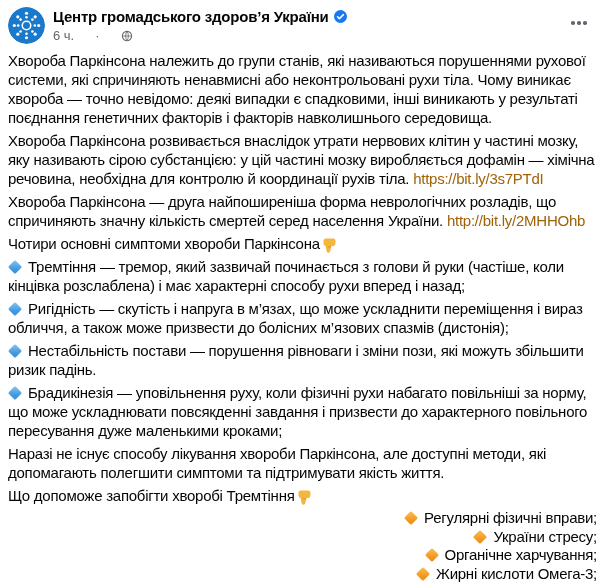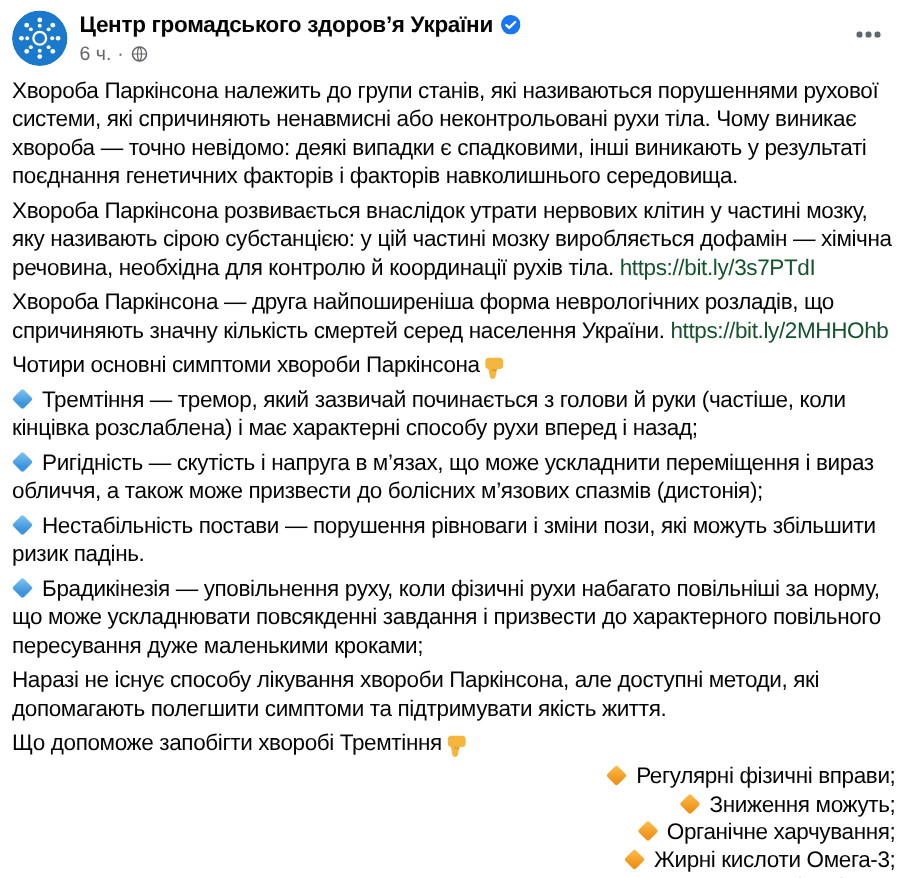--- a/index.html
+++ b/index.html
@@ -8,30 +8,30 @@
     font-family:"Liberation Sans", sans-serif;color:#050505;
   }
   .post{padding:7px 14px 0 8px;position:relative;}
   
   .header{display:flex;align-items:flex-start;margin-bottom:7px;position:relative;}
   .avatar{width:37px;height:37px;border-radius:50%;flex:0 0 auto;cursor:pointer;display:block;}
   .hinfo{margin-left:8px;padding-top:1px;}
   .pname{display:flex;align-items:center;gap:5px;font-size:15px;font-weight:700;
          color:#050505;text-decoration:none;letter-spacing:-0.2px;cursor:pointer;}
   .badge{display:inline-flex;width:13px;height:13px;}
-  .meta{display:flex;align-items:center;gap:4px;font-size:13px;color:#65676b;margin-top:3px;}
+  .meta{display:flex;align-items:center;gap:21px;font-size:13px;color:#65676b;margin-top:3px;}
   .meta a{color:#65676b;text-decoration:none;cursor:pointer;}
   .dotsep{font-size:13px;color:#65676b;}
   .more{position:absolute;right:2px;top:4px;width:32px;height:24px;display:flex;
         align-items:center;justify-content:center;gap:2.5px;cursor:pointer;border-radius:4px;}
   .more i{width:3.5px;height:3.5px;border-radius:50%;background:#606770;display:block;}
   
   .body{font-size:15px;line-height:19px;letter-spacing:-0.25px;}
   .body p{margin:0 0 4px 0;}
-  .body a{color:#14532d;text-decoration:none;cursor:pointer;}
+  .body a{color:#a16207;text-decoration:none;cursor:pointer;}
   .hd{display:flex;align-items:flex-end;}
   .hand{margin-left:1px;position:relative;top:1px;flex:0 0 auto;}
   
   .dmd{display:inline-block;width:10px;height:10px;transform:rotate(45deg);
        border-radius:1.5px;margin:0 8px 0 2px;position:relative;top:0px;}
   .dmd.blue{background:linear-gradient(135deg,#85c6f2 0%,#3d95dd 70%);}
   .dmd.orange{background:linear-gradient(135deg,#fbc04f 0%,#f0931a 75%);}
   .prev-list{line-height:18.6px;}
   .prev-item{white-space:nowrap;text-align:right;}
 </style>
@@ -86,21 +86,21 @@
         <i></i>
     </div>
   </div>
 
   <div class="body">
 
     <p>Хвороба Паркінсона належить до групи станів, які називаються порушеннями рухової системи, які спричиняють ненавмисні або неконтрольовані рухи тіла. Чому виникає хвороба — точно невідомо: деякі випадки є спадковими, інші виникають у результаті поєднання генетичних факторів і факторів навколишнього середовища.</p>
 
     <p><span>Хвороба Паркінсона розвивається внаслідок утрати нервових клітин у частині мозку, яку називають сірою субстанцією: у цій частині мозку виробляється дофамін — хімічна речовина, необхідна для контролю й координації рухів тіла. </span><a>https://bit.ly/3s7PTdI</a></p>
 
-    <p><span>Хвороба Паркінсона — друга найпоширеніша форма неврологічних розладів, що спричиняють значну кількість смертей серед населення України. </span><a>https://bit.ly/2MHHOhb</a></p>
+    <p><span>Хвороба Паркінсона — друга найпоширеніша форма неврологічних розладів, що спричиняють значну кількість смертей серед населення України. </span><a>http://bit.ly/2MHHOhb</a></p>
 
     <p class="hd">
       <span>Чотири основні симптоми хвороби Паркінсона</span>
       <svg class="hand" width="17" height="17" viewBox="0 0 18 18">
         <path fill="#f5b63e" d="M5 1.5h8c1.3 0 2.3 1 2.3 2.3v3.4c0 1.3-1 2.3-2.3 2.3h-2.1l-1 5.4c-.2 1-1 1.7-2 1.7s-1.8-.7-2-1.7l-1-5.4H5c-1.3 0-2.3-1-2.3-2.3V3.8c0-1.3 1-2.3 2.3-2.3z"></path>
         <path fill="#e89c2d" d="M7.1 9.5h3.8l-.3 1.6H7.4z"></path>
       </svg>
     </p>
 
     <p><span class="dmd blue"></span><span>Тремтіння — тремор, який зазвичай починається з голови й руки (частіше, коли кінцівка розслаблена) і має характерні способу рухи вперед і назад;</span></p>
@@ -116,20 +116,20 @@
     <p class="hd">
       <span>Що допоможе запобігти хворобі Тремтіння</span>
       <svg class="hand" width="17" height="17" viewBox="0 0 18 18">
         <path fill="#f5b63e" d="M5 1.5h8c1.3 0 2.3 1 2.3 2.3v3.4c0 1.3-1 2.3-2.3 2.3h-2.1l-1 5.4c-.2 1-1 1.7-2 1.7s-1.8-.7-2-1.7l-1-5.4H5c-1.3 0-2.3-1-2.3-2.3V3.8c0-1.3 1-2.3 2.3-2.3z"></path>
         <path fill="#e89c2d" d="M7.1 9.5h3.8l-.3 1.6H7.4z"></path>
       </svg>
     </p>
 
     <div class="prev-list">
       <div class="prev-item"><span class="dmd orange"></span><span>Регулярні фізичні вправи;</span></div>
-      <div class="prev-item"><span class="dmd orange"></span><span>Зниження можуть;</span></div>
+      <div class="prev-item"><span class="dmd orange"></span><span>України стресу;</span></div>
       <div class="prev-item"><span class="dmd orange"></span><span>Органічне харчування;</span></div>
       <div class="prev-item"><span class="dmd orange"></span><span>Жирні кислоти Омега-3;</span></div>
       <div class="prev-item"><span>Вітамін D3.</span></div>
     </div>
 
   </div>
 </div>
 
 </body></html>

